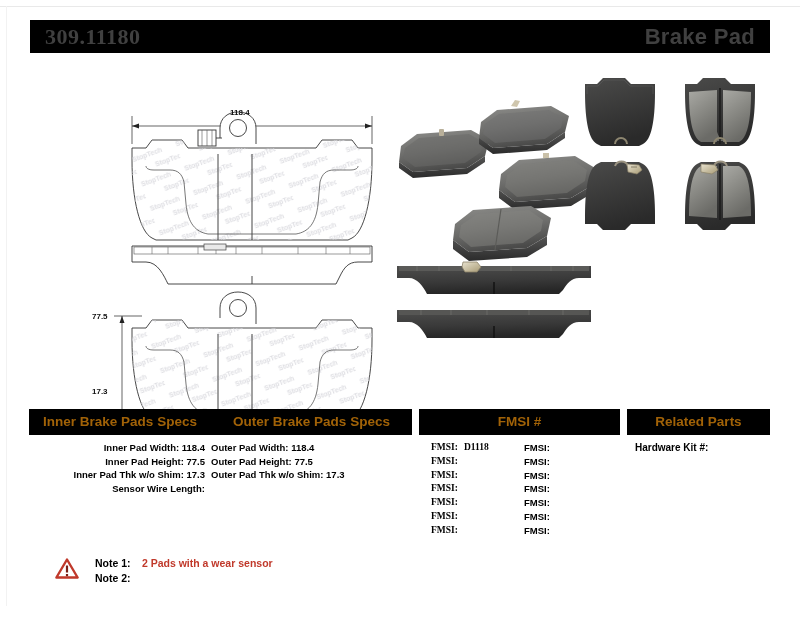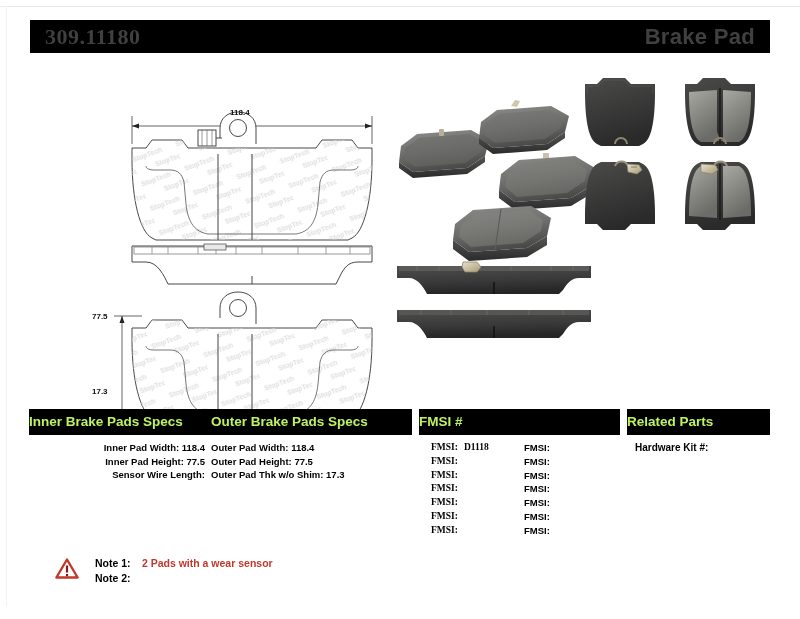--- a/index.html
+++ b/index.html
@@ -29,22 +29,22 @@
   .draw{position:absolute;left:112px;top:60px;width:280px;height:320px;margin-top:44px;}
   .dimtxt{position:absolute;font-size:8px;font-weight:bold;color:#111;font-family:"Liberation Sans",sans-serif;}
 
   
   .photos{position:absolute;left:385px;top:72px;width:400px;height:280px;}
 
   
   .table{position:absolute;left:29px;top:409px;width:741px;}
   .thead{position:relative;height:26px;}
   .th{
-    position:absolute;top:0;height:26px;background:#000;color:#bef264;
-    font-size:13.5px;font-weight:bold;text-align:left;line-height:26px;
+    position:absolute;top:0;height:26px;background:#000;color:#a16207;
+    font-size:13.5px;font-weight:bold;text-align:center;line-height:26px;
     white-space:nowrap;overflow:hidden;
   }
   .th.c1{left:0;width:182px;}
   .th.c2{left:182px;width:201px;}
   .th.c3{left:390px;width:201px;}
   .th.c4{left:598px;width:143px;}
 
   .tbody{position:relative;}
   .spec-line{
     font-size:9.5px;font-weight:bold;white-space:nowrap;
@@ -340,20 +340,21 @@
       <div class="th c2">Outer Brake Pads Specs</div>
       <div class="th c3">FMSI #</div>
       <div class="th c4">Related Parts</div>
     </div>
 
     <div class="tbody" style="height:130px;">
 
       <div class="col-inner">
         <div class="spec-line">Inner Pad Width: 118.4</div>
         <div class="spec-line">Inner Pad Height: 77.5</div>
+        <div class="spec-line">Inner Pad Thk w/o Shim: 17.3</div>
         <div class="spec-line">Sensor Wire Length:</div>
       </div>
 
       <div class="col-outer">
         <div class="spec-line">Outer Pad Width: 118.4</div>
         <div class="spec-line">Outer Pad Height: 77.5</div>
         <div class="spec-line">Outer Pad Thk w/o Shim: 17.3</div>
       </div>
 
       <div class="col-fmsi">

